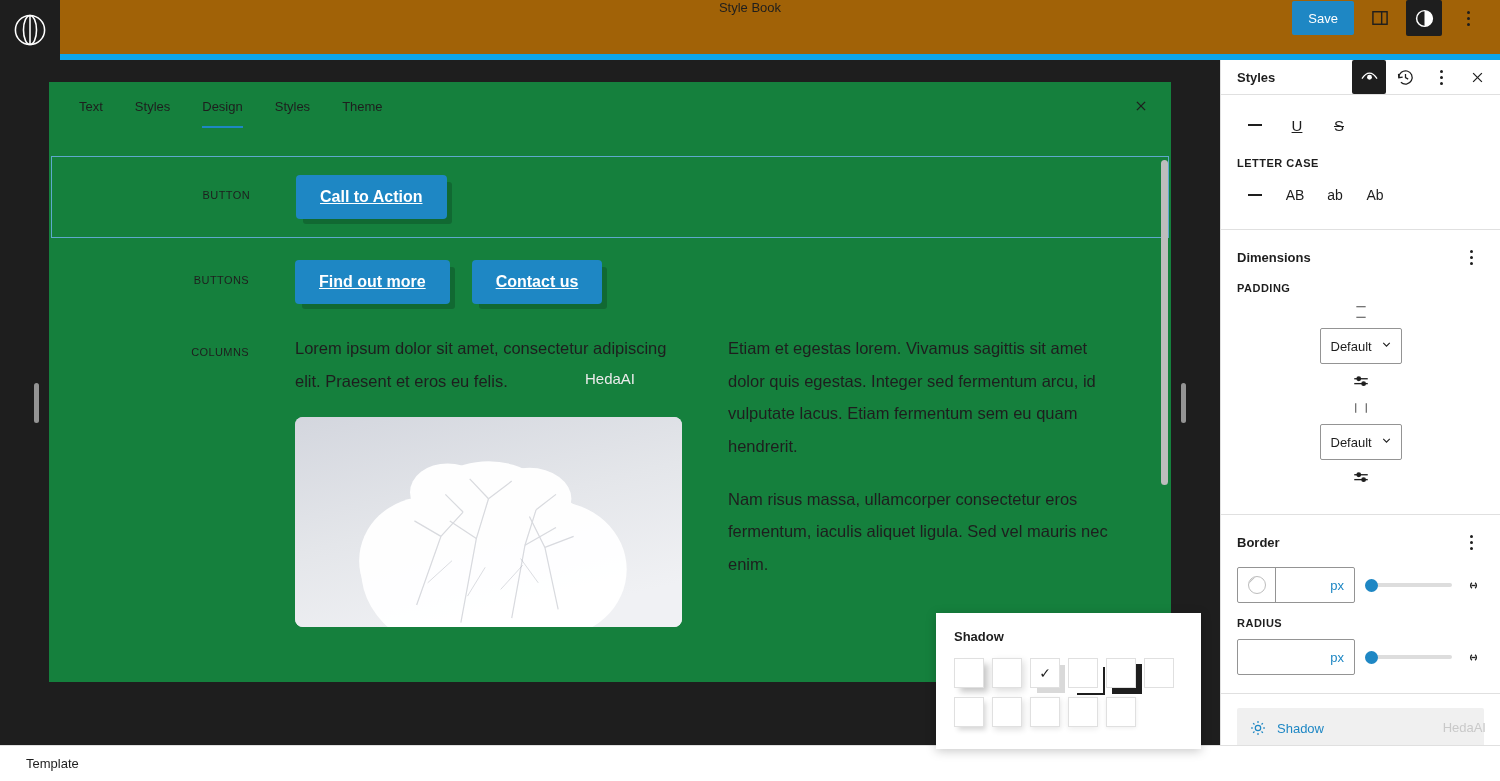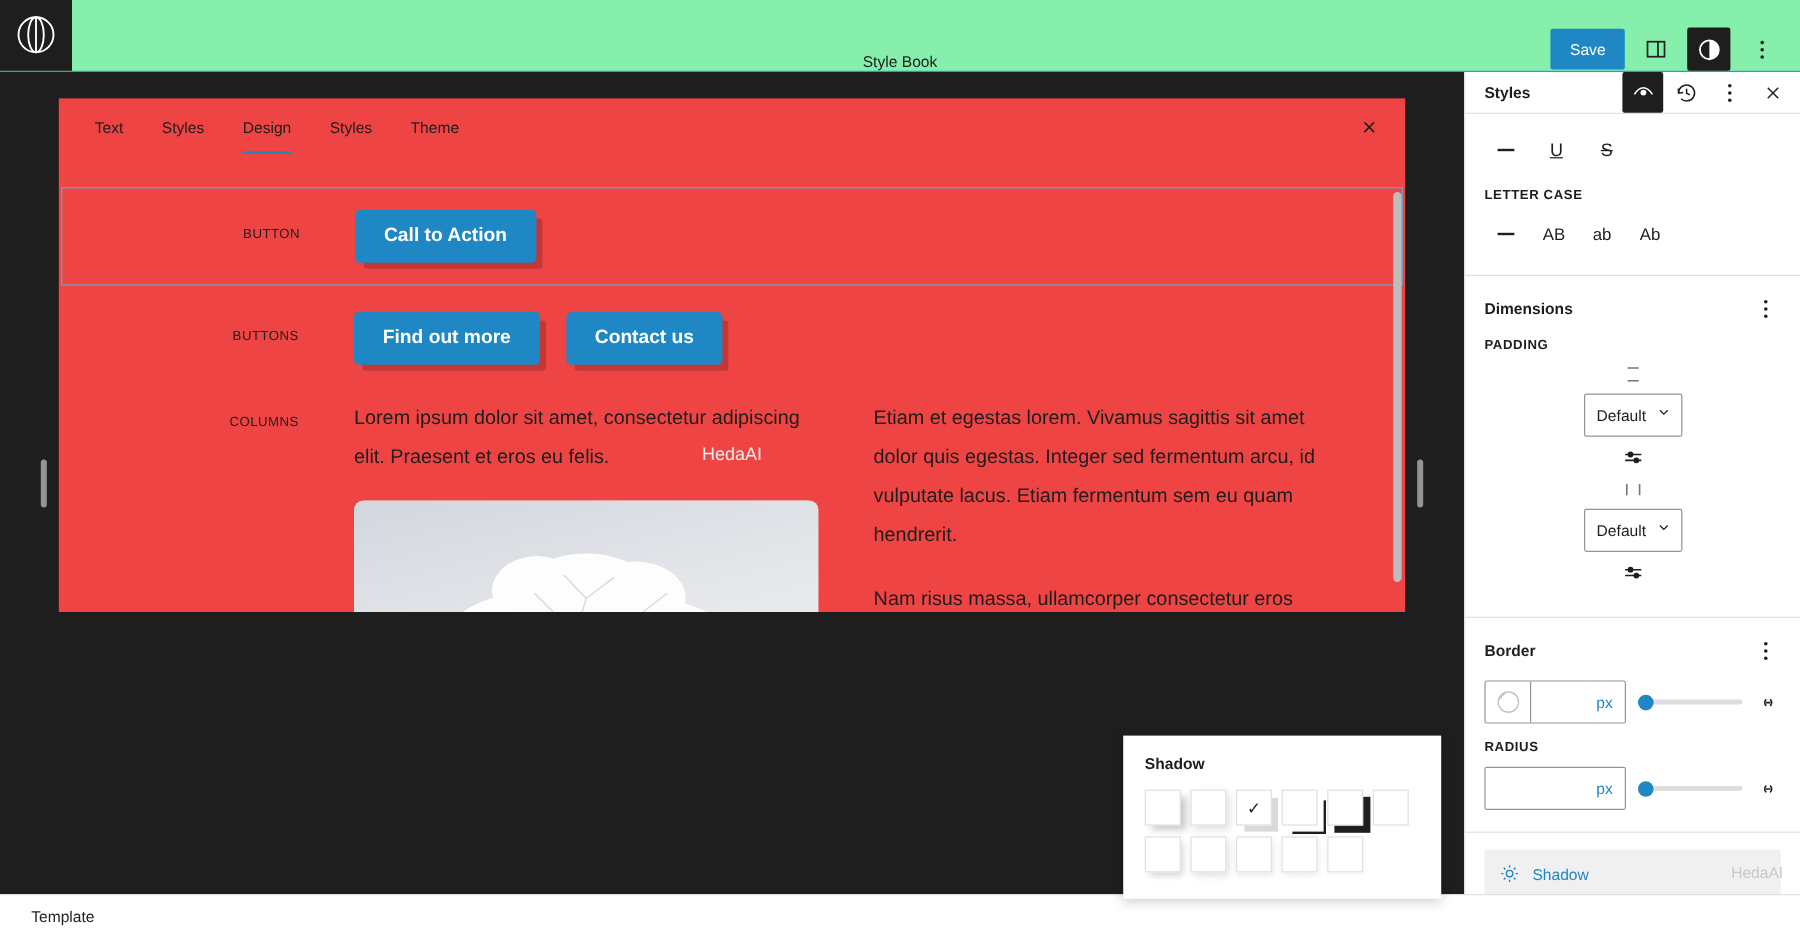--- a/index.html
+++ b/index.html
@@ -6,23 +6,23 @@
   html, body {
     width: 1500px; height: 781px;
     font-family: "Liberation Sans", sans-serif;
     background: #1e1e1e;
     overflow: hidden;
   }
   .app { position: relative; width: 1500px; height: 781px; display: flex; flex-direction: column; }
 
   
   .topbar {
-    height: 60px; min-height: 60px; background: #86efac;
-    display: flex; align-items: flex-end; position: relative;
-    border-bottom: 1px solid #0ea5e9;
+    height: 60px; min-height: 60px; background: #a16207;
+    display: flex; align-items: flex-start; position: relative;
+    border-bottom: 6px solid #0ea5e9;
   }
   .wp-logo {
     width: 60px; height: 60px; background: #1e1e1e;
     display: flex; align-items: center; justify-content: center;
     color: #fff; flex-shrink: 0; cursor: pointer;
   }
   .doc-title {
     position: absolute; left: 0; right: 0; text-align: center;
     font-size: 13px; color: #1e1e1e; pointer-events: none;
   }
@@ -55,21 +55,21 @@
   }
   .resize-handle {
     position: absolute; top: 50%; transform: translateY(-50%);
     width: 5px; height: 40px; background: #949494; border-radius: 3px;
     cursor: ew-resize; z-index: 5;
   }
   .resize-handle.left { left: 34px; }
   .resize-handle.right { right: 34px; }
 
   .style-book {
-    background: #ef4444; width: 1122px; height: 428px;
+    background: #15803d; width: 1122px; height: 600px;
     position: relative; overflow: hidden;
   }
   .sb-tabs {
     display: flex; align-items: center; height: 48px;
     padding: 0 14px; position: relative;
   }
   .sb-tab {
     padding: 14px 16px 14px; font-size: 13px; color: #1e1e1e;
     cursor: pointer; position: relative; background: none; border: none;
     font-family: inherit;
@@ -102,20 +102,21 @@
     color: #1e1e1e; text-transform: uppercase; padding-top: 14px;
     text-align: right; padding-right: 46px;
   }
   .sb-content { flex: 1; min-width: 0; }
 
   .demo-btn {
     background: #1e87c4; color: #fff; border: none; border-radius: 4px;
     padding: 13px 24px; font-size: 16px; font-weight: bold;
     font-family: inherit; cursor: pointer;
     box-shadow: 6px 6px 0 -1px rgba(0,0,0,0.18);
+    text-decoration: underline;
   }
   .btn-group { display: flex; gap: 22px; }
 
   .cols { display: flex; gap: 46px; }
   .col { flex: 1; min-width: 0; }
   .col p { font-size: 16.5px; line-height: 1.98; color: #1e1e1e; margin-bottom: 20px; }
   .col-img {
     width: 100%; height: 210px; border-radius: 8px; overflow: hidden;
     background: linear-gradient(160deg, #c9ccd6 0%, #dfe1e7 40%, #eef0f3 100%);
     position: relative;

